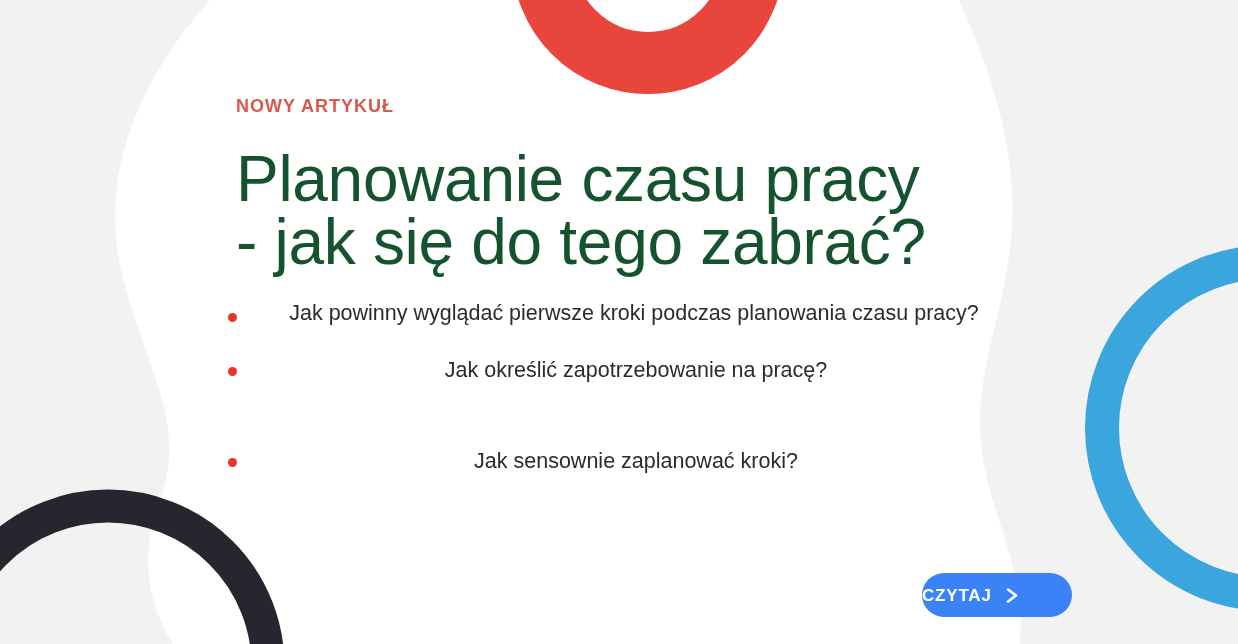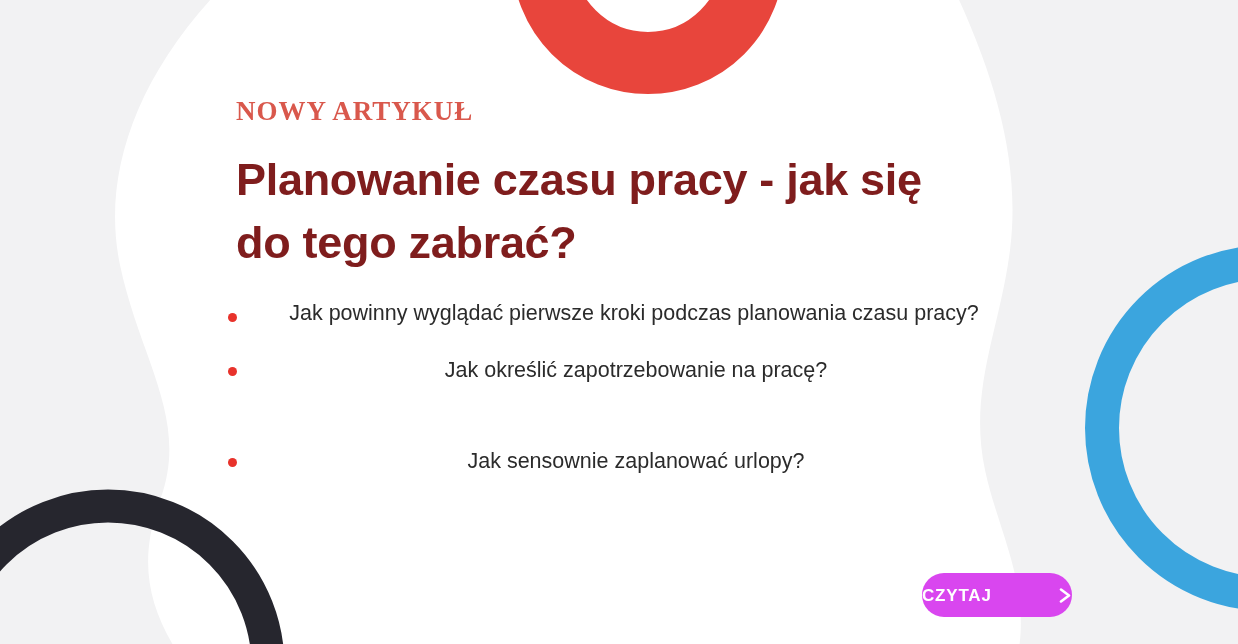--- a/index.html
+++ b/index.html
@@ -40,38 +40,37 @@
     position:absolute;
     left:0; top:0;
     width:1238px;
     height:644px;
   }
 
   .eyebrow {
     position:absolute;
     left:236px;
     top:96px;
-    font-size:27px;
+    font-size:18px;
     font-weight:bold;
     letter-spacing:1.0px;
     color:#d9584c;
     white-space:nowrap;
-    font-family:Liberation Serif, serif;
   }
 
   .headline {
     position:absolute;
     left:236px;
     top:148px;
     width:700px;
-    font-size:45px;
-    font-weight:bold;
+    font-size:64px;
+    font-weight:normal;
     line-height:63px;
     letter-spacing:-0.3px;
-    color:#7f1d1d;
+    color:#14532d;
   }
 
   .bullets {
     position:absolute;
     left:222px;
     top:298px;
     width:780px;
     list-style:none;
   }
   .bullet {
@@ -98,25 +97,25 @@
   }
   .bullet:nth-child(1) .dot { top:15px; }
 
   .cta {
     position:absolute;
     left:922px;
     top:573px;
     width:150px;
     height:44px;
     border-radius:22px;
-    background:#d946ef;
+    background:#3b82f6;
     border:none;
     display:flex;
     align-items:center;
-    justify-content:space-between;
+    justify-content:flex-start;
     gap:14px;
     cursor:pointer;
     padding:0;
   }
   .cta-label {
     color:#ffffff;
     font-size:17px;
     font-weight:bold;
     letter-spacing:0.8px;
     line-height:1;
@@ -165,21 +164,21 @@
       <li class="bullet">
         <span class="dot"></span>
         <span>Jak powinny wyglądać pierwsze kroki podczas planowania czasu pracy?</span>
       </li>
       <li class="bullet">
         <span class="dot"></span>
         <span>Jak określić zapotrzebowanie na pracę?</span>
       </li>
       <li class="bullet">
         <span class="dot"></span>
-        <span>Jak sensownie zaplanować urlopy?</span>
+        <span>Jak sensownie zaplanować kroki?</span>
       </li>
     </ul>
 
     <button class="cta">
       <span class="cta-label">CZYTAJ</span>
       <svg class="cta-chevron" viewBox="0 0 13 15">
         <path d="M 2 1.5 L 10 7.5 L 2 13.5" fill="none" stroke="#ffffff" stroke-width="2.6" stroke-linecap="round" stroke-linejoin="round"></path>
       </svg>
     </button>
 

